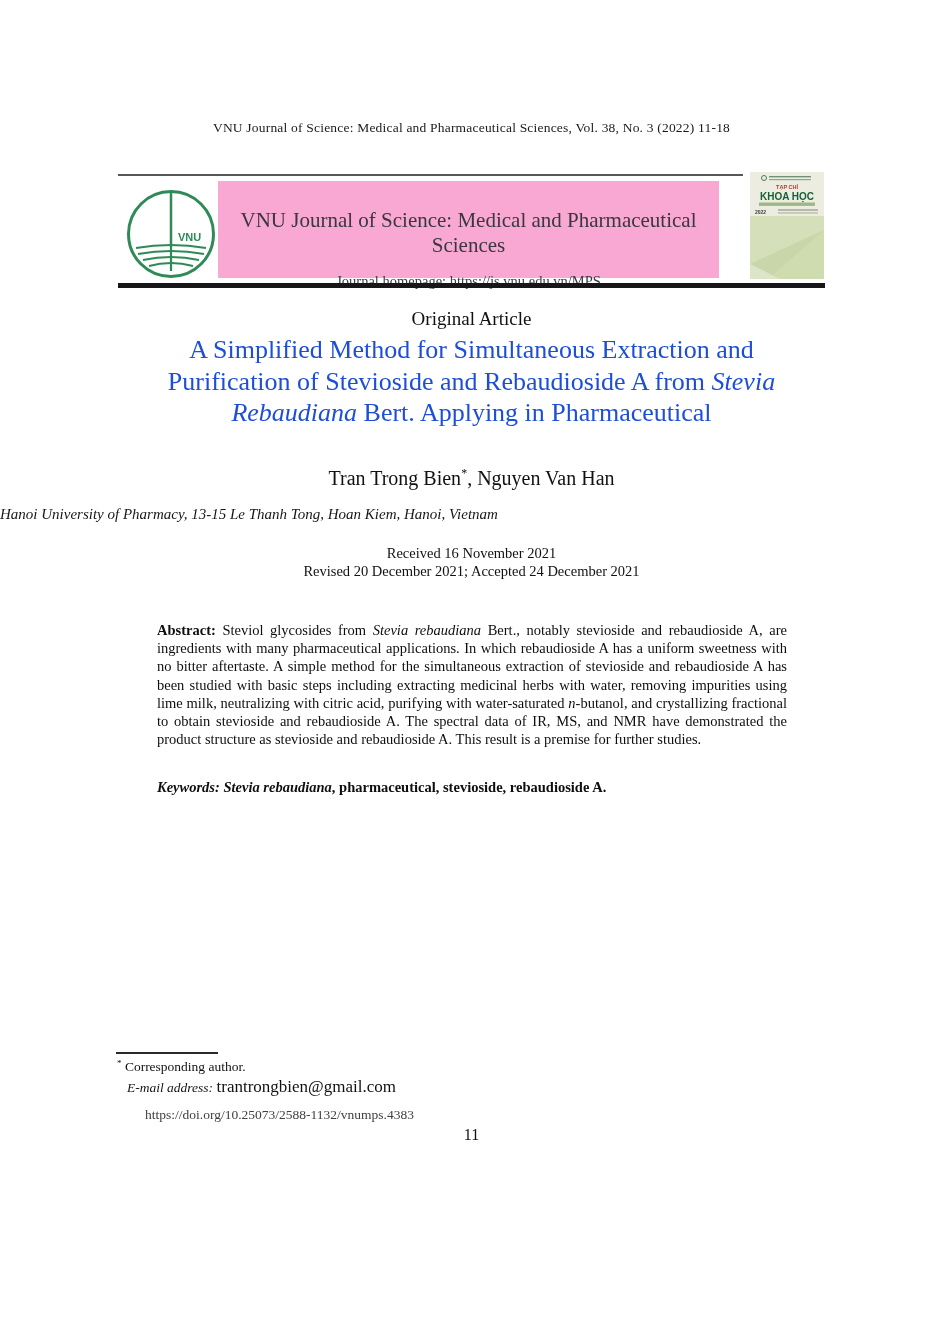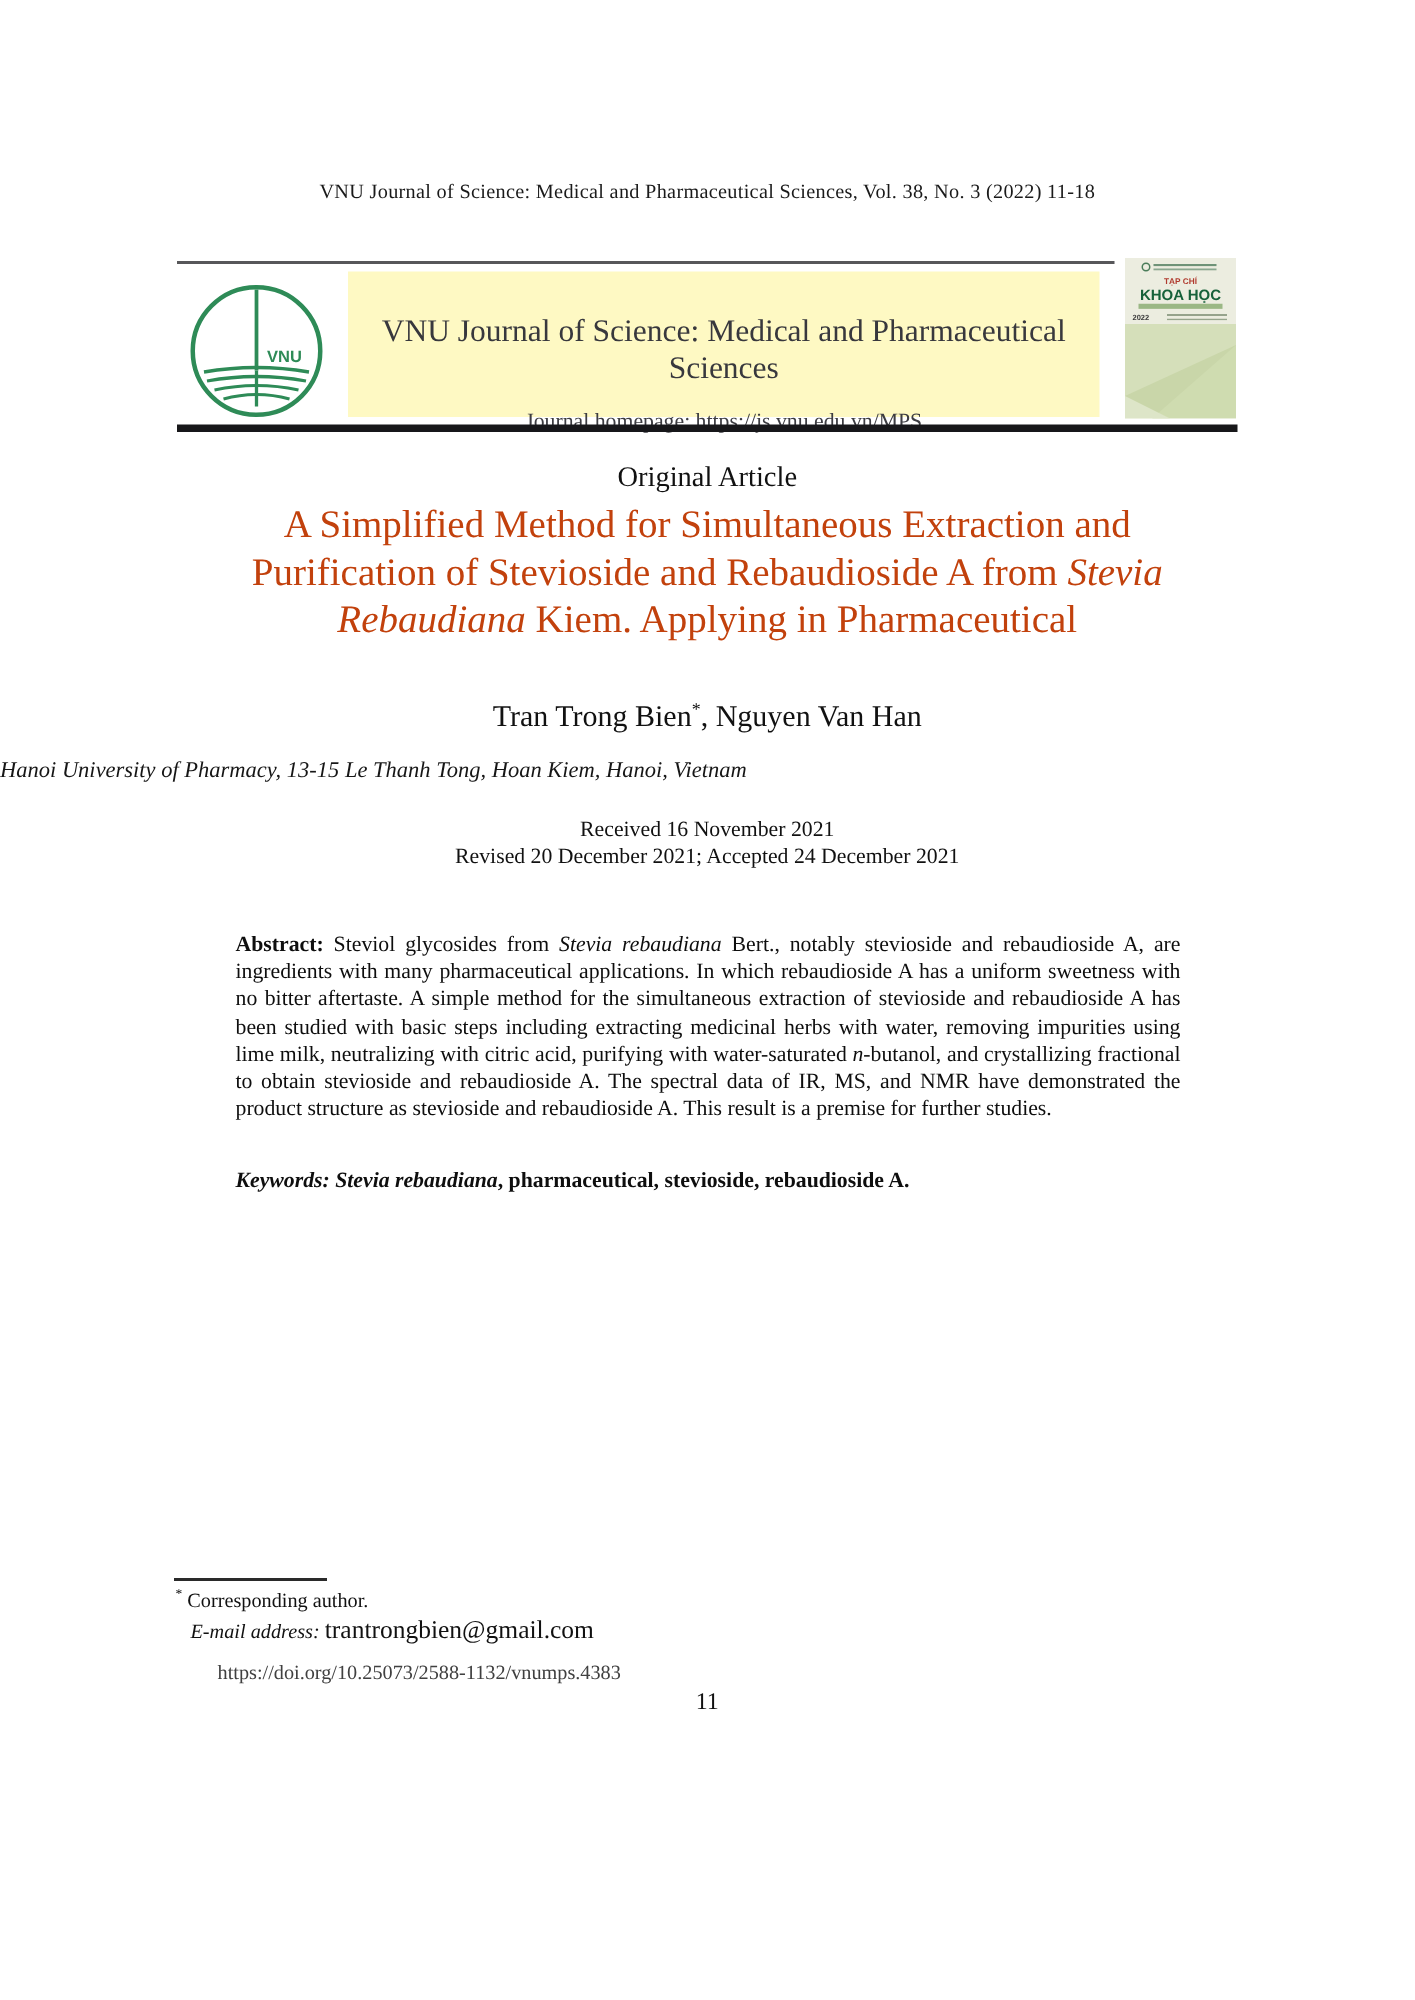--- a/index.html
+++ b/index.html
@@ -21,40 +21,40 @@
   .rule-thin {
     position:absolute; top:174px; left:118px; width:625px; height:2px;
     background:#57575a;
   }
   .rule-thick {
     position:absolute; top:283px; left:118px; width:707px; height:5px;
     background:#17171a;
   }
   .logo-wrap { position:absolute; left:121px; top:188px; width:101px; height:93px; }
   .gray-box {
-    position:absolute; left:232px; top:181px; width:501px; height:97px;
-    background:#fef9c3;
+    position:absolute; left:218px; top:181px; width:501px; height:97px;
+    background:#f9a8d4;
     text-align:center;
   }
   .gray-box .journal-title {
     margin-top:27px;
     font-size:21px; color:#38383d;
   }
   .gray-box .homepage {
     margin-top:15px;
     font-size:14.5px; color:#3c3c41;
   }
   .cover-wrap { position:absolute; left:750px; top:172px; width:74px; height:107px; }
   .article-type {
     position:absolute; top:308px; left:0; right:0;
     text-align:center; font-size:19px; color:#111;
   }
   .title-block {
     position:absolute; top:334px; left:60px; right:60px;
-    text-align:center; font-size:26px; line-height:31.5px; color:#c2410c;
+    text-align:center; font-size:26px; line-height:31.5px; color:#1d4ed8;
   }
   .authors {
     position:absolute; top:467px; left:0; right:0;
     text-align:center; font-size:20px;
   }
   .authors sup { font-size:12px; vertical-align:super; line-height:0; }
   .affiliation {
     position:absolute; top:506px; left:0; right:0;
     text-align:left; font-style:italic; font-size:15px; color:#161616;
   }
@@ -145,21 +145,21 @@
 
   <div class="rule-thick"></div>
 
   <div class="article-type">Original Article</div>
 
   <div class="title-block">
     <div>
       <span>A Simplified Method for Simultaneous Extraction and</span>
     </div>
     <div><span>Purification of Stevioside and Rebaudioside A from </span><span class="it">Stevia</span></div>
-    <div><span class="it">Rebaudiana</span><span> Kiem. Applying in Pharmaceutical</span></div>
+    <div><span class="it">Rebaudiana</span><span> Bert. Applying in Pharmaceutical</span></div>
   </div>
 
   <div class="authors"><span>Tran Trong Bien</span><sup>*</sup><span>, Nguyen Van Han</span></div>
 
   <div class="affiliation">Hanoi University of Pharmacy, 13-15 Le Thanh Tong, Hoan Kiem, Hanoi, Vietnam</div>
 
   <div class="dates">
     <div>Received 16 November 2021</div>
     <div>Revised 20 December 2021; Accepted 24 December 2021</div>
   </div>

